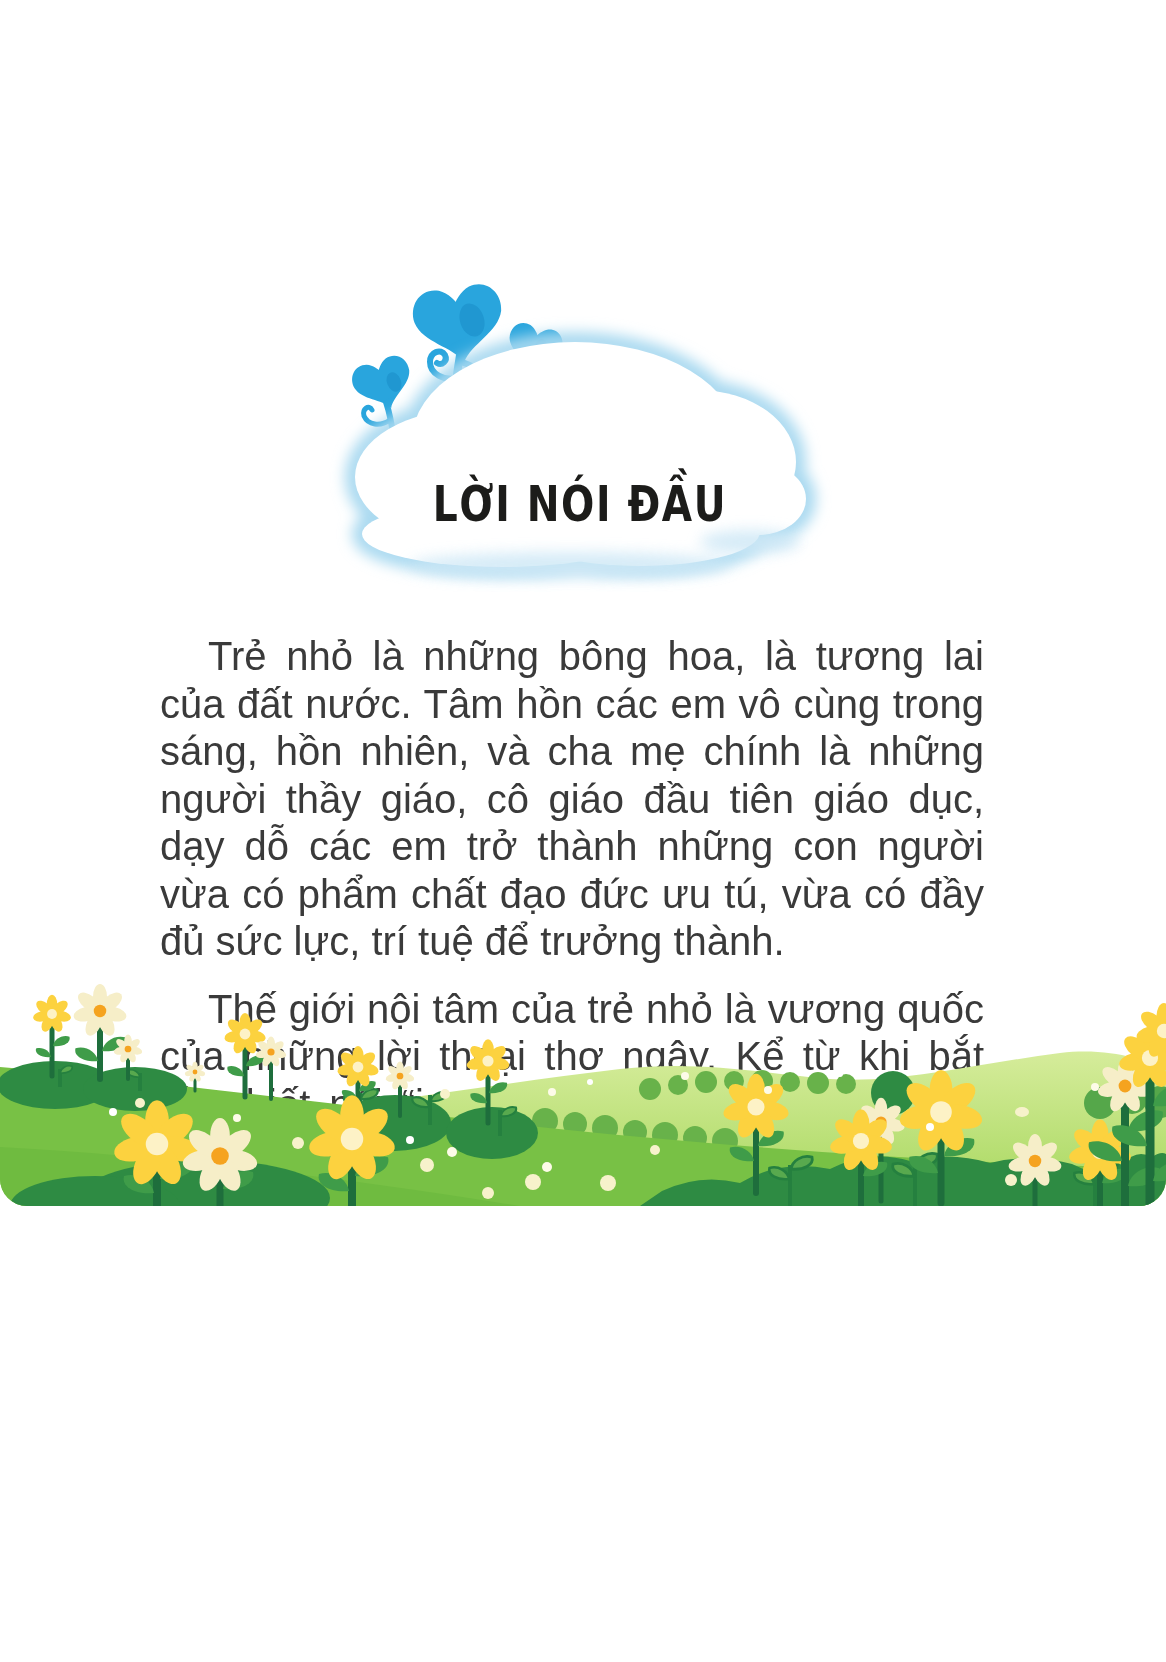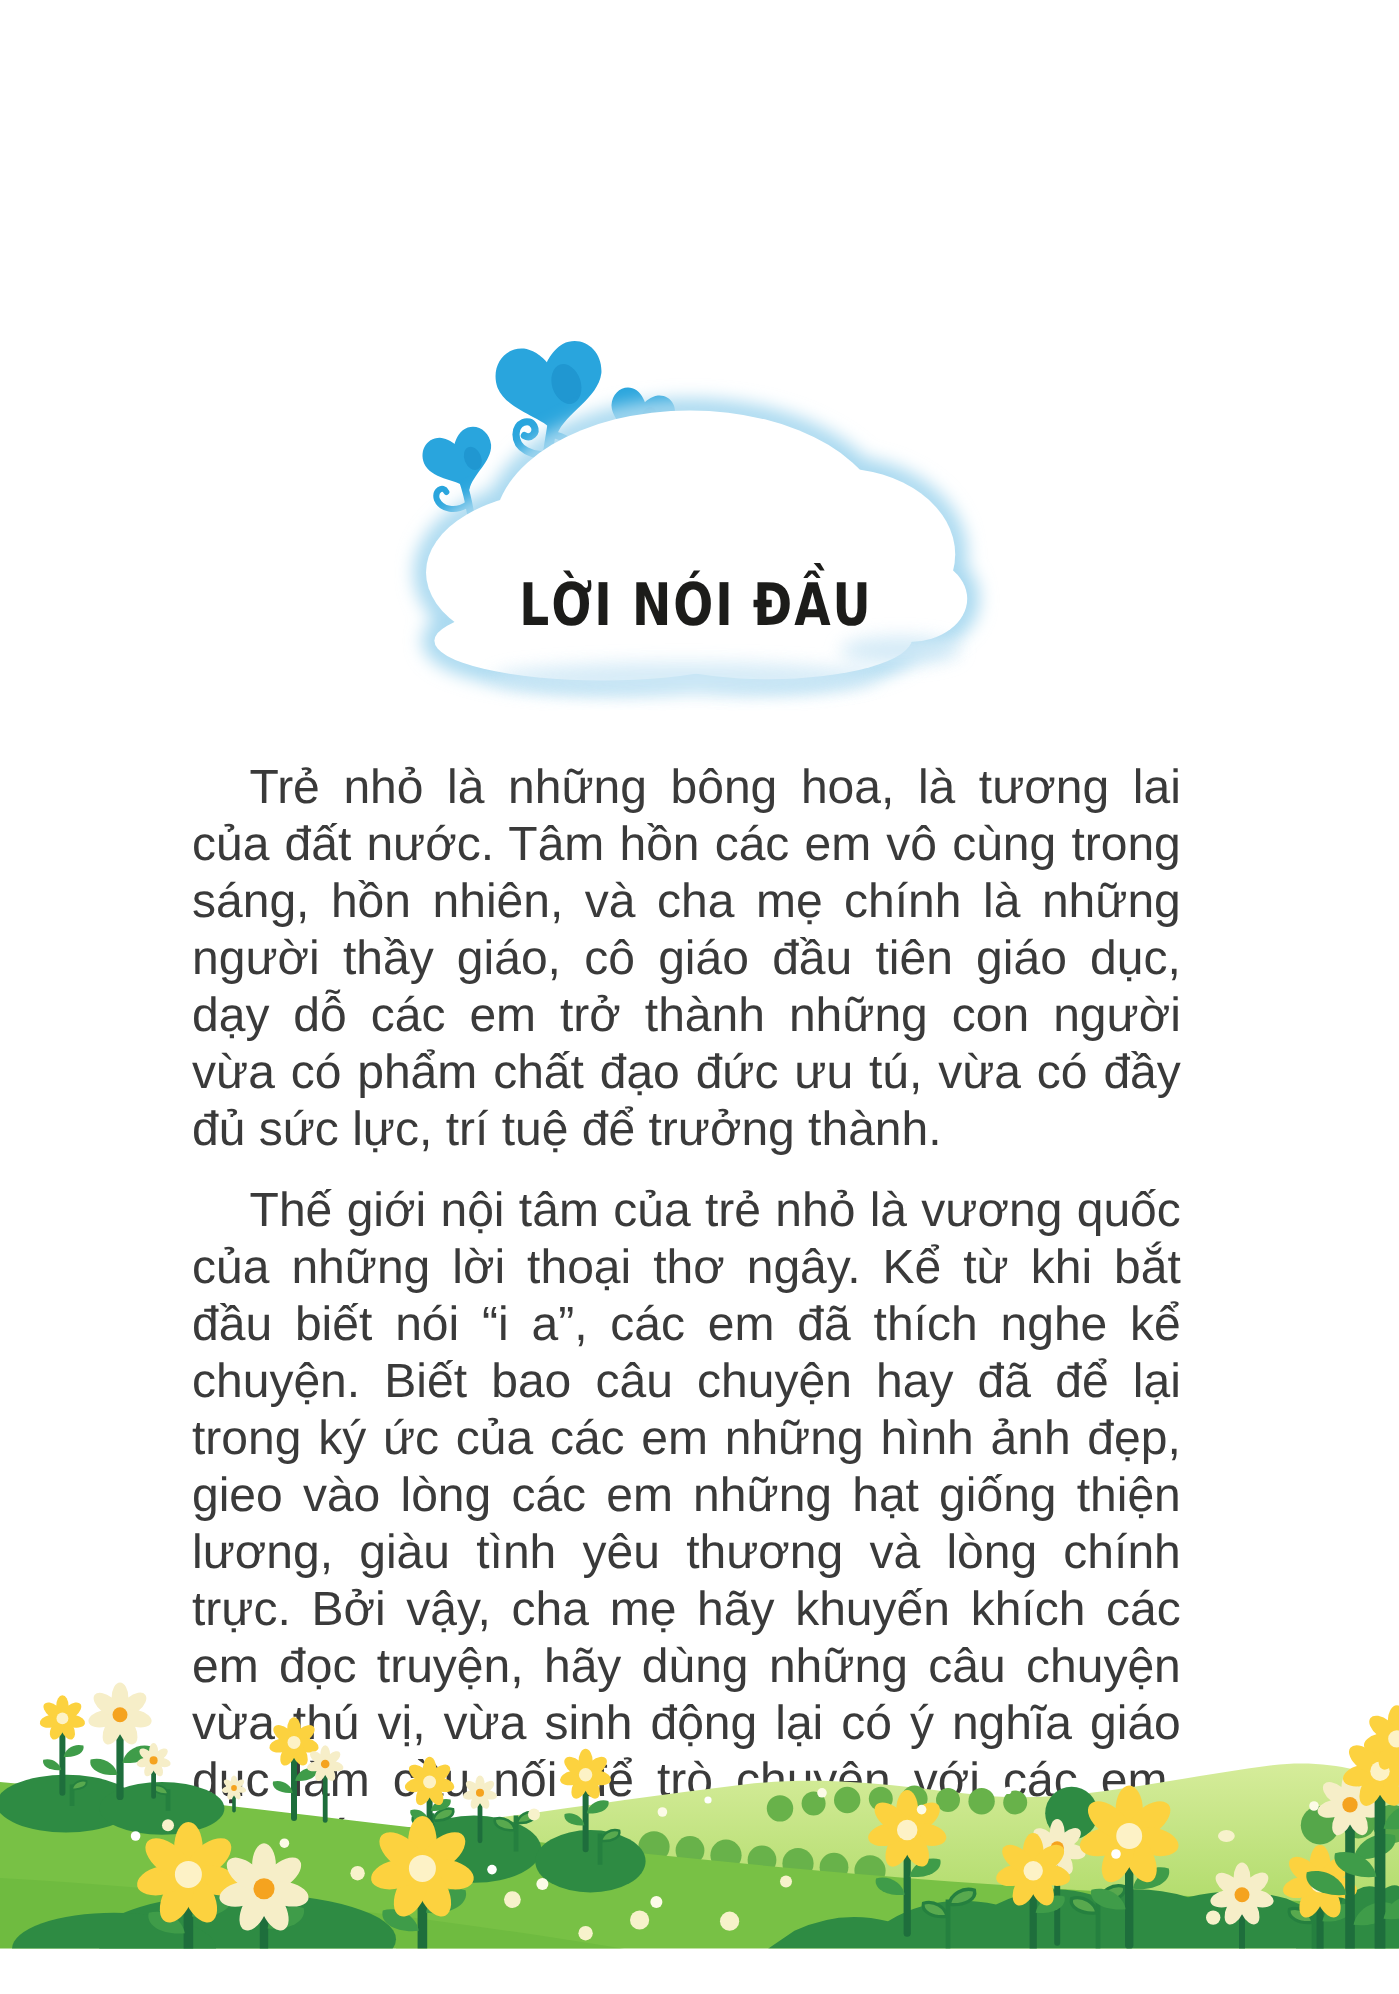--- a/index.html
+++ b/index.html
@@ -1,21 +1,22 @@
 <!DOCTYPE html>
 <html><head>
 <meta charset="utf-8">
 <style>
   html,body{margin:0;padding:0;background:#ffffff;}
   .page{
     position:relative;
-    width:1166px;height:1624px;
+    width:1166px;height:1206px;
     background:#ffffff;
     overflow:hidden;
     font-family:"Liberation Sans","DejaVu Sans",sans-serif;
+    border-radius:27px;
   }
   .cloud-art{position:absolute;left:320px;top:262px;width:520px;height:330px;}
   .page-title{
     position:absolute;left:330px;top:441px;width:500px;
     text-align:center;
     font-family:"DejaVu Sans","Liberation Sans",sans-serif;
     font-weight:800;
     font-size:49px;line-height:62px;
     letter-spacing:2px;
     color:#1c1c1a;

